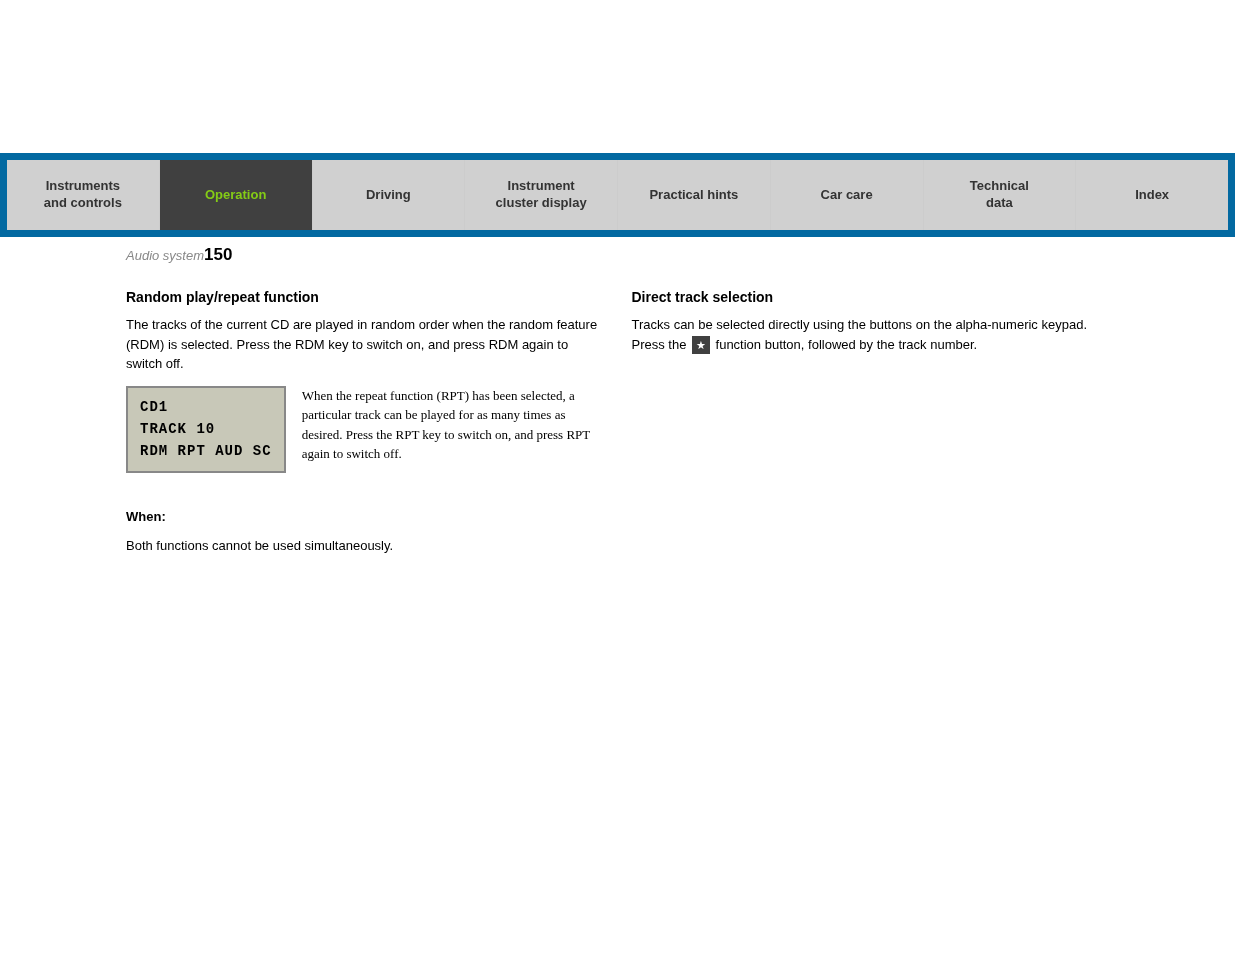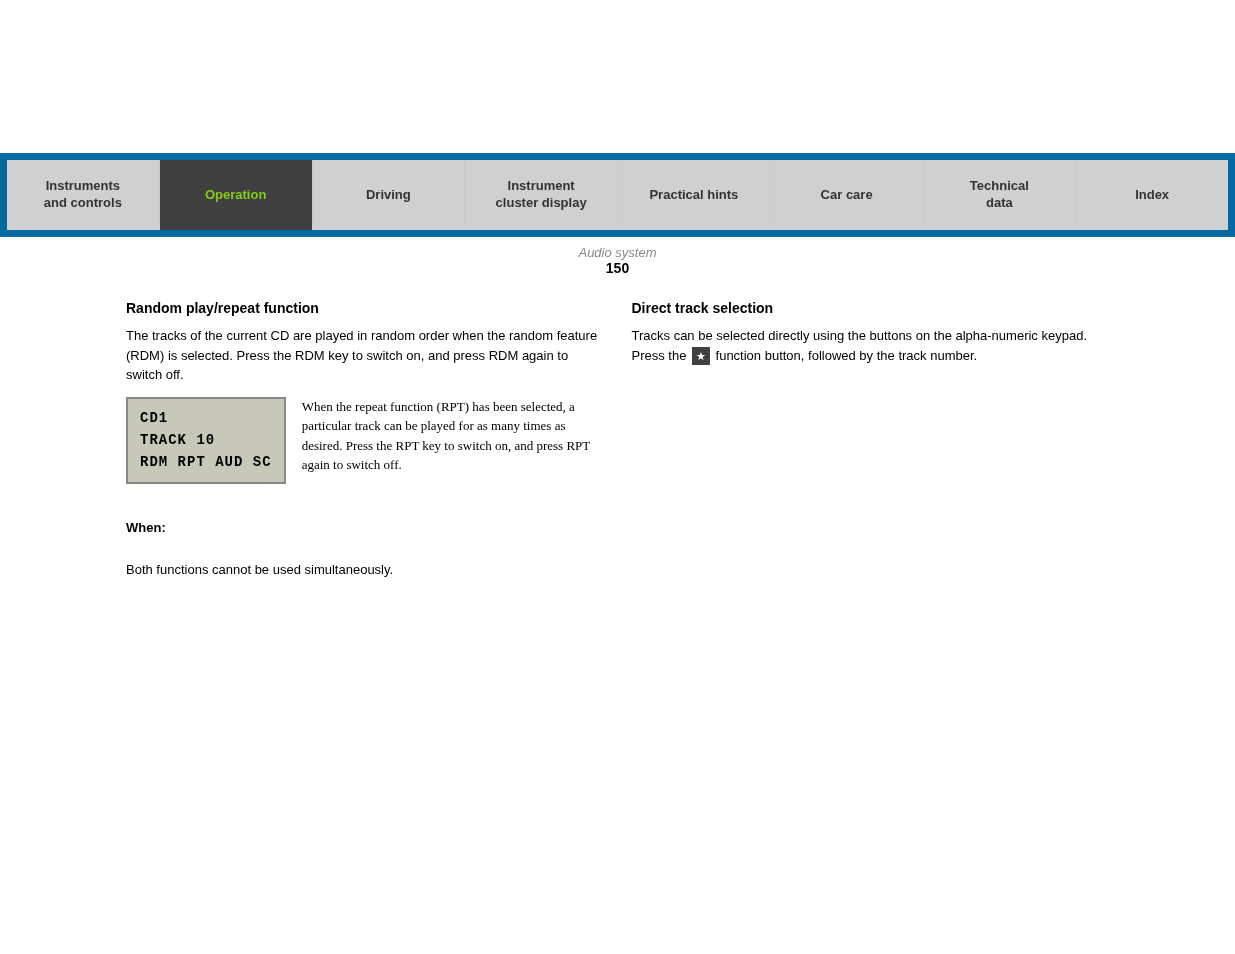--- a/index.html
+++ b/index.html
@@ -47,35 +47,33 @@
       color: #333333;
     }
 
     
     .content-area {
       padding: 0 126px;
     }
 
     .page-header {
       display: flex;
-      justify-content: space-between;
       align-items: center;
       padding: 8px 0;
       border-bottom: none;
-      flex-direction: column;
     }
 
     .page-section-label {
       color: #888;
       font-size: 13px;
       font-style: italic;
     }
 
     .page-number {
-      font-size: 14px;
+      font-size: 17px;
       font-weight: bold;
     }
 
     .main-content {
       display: flex;
       gap: 28px;
       margin-top: 16px;
     }
 
     .left-column {
@@ -123,21 +121,21 @@
 
     .clearfix::after {
       content: '';
       display: table;
       clear: both;
     }
 
     .note-text {
       font-size: 13px;
       line-height: 1.5;
-      margin-top: 25px;
+      margin-top: 12px;
     }
 
     .note-label {
       font-size: 13px;
       font-weight: bold;
       margin-top: 12px;
       margin-bottom: 4px;
     }
 
     

